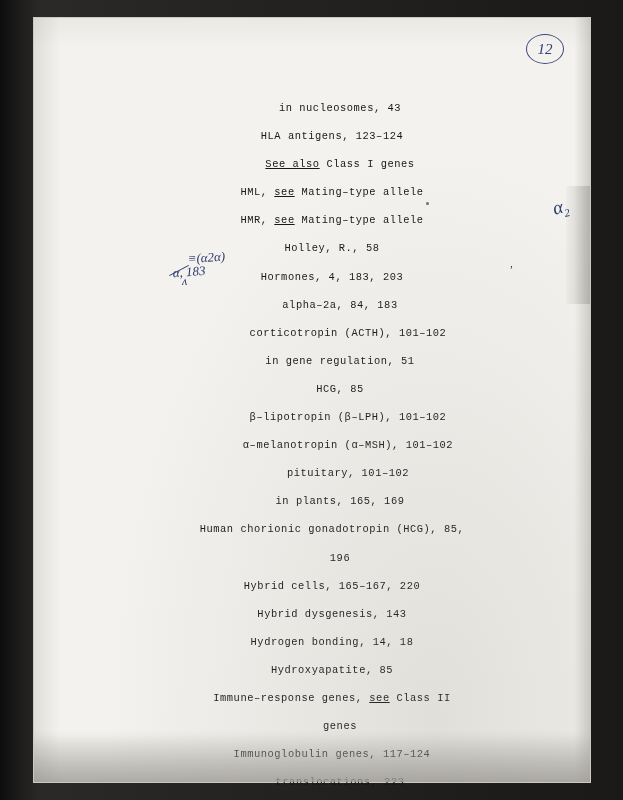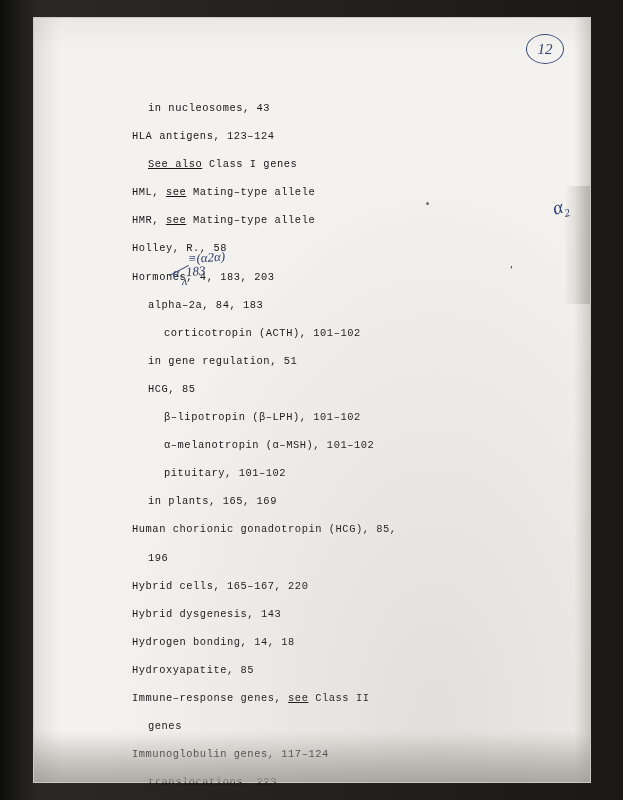--- a/index.html
+++ b/index.html
@@ -87,21 +87,21 @@
     position: absolute;
     left: 98px;
     top: 76px;
     width: 400px;
     font-size: 10.4px;
     line-height: 28.1px;
     color: #18171a;
     letter-spacing: 0.55px;
     white-space: pre;
   }
-  .entry { height: 28.1px; }
+  .entry { height: 28.1px; text-align: center; }
   .indent-1 { padding-left: 16px; }
   .indent-2 { padding-left: 32px; }
   .u { text-decoration: underline; }
   
   .hand {
     position: absolute;
     color: #2b3a6b;
     font-family: "Liberation Serif", serif;
     font-style: italic;
   }

